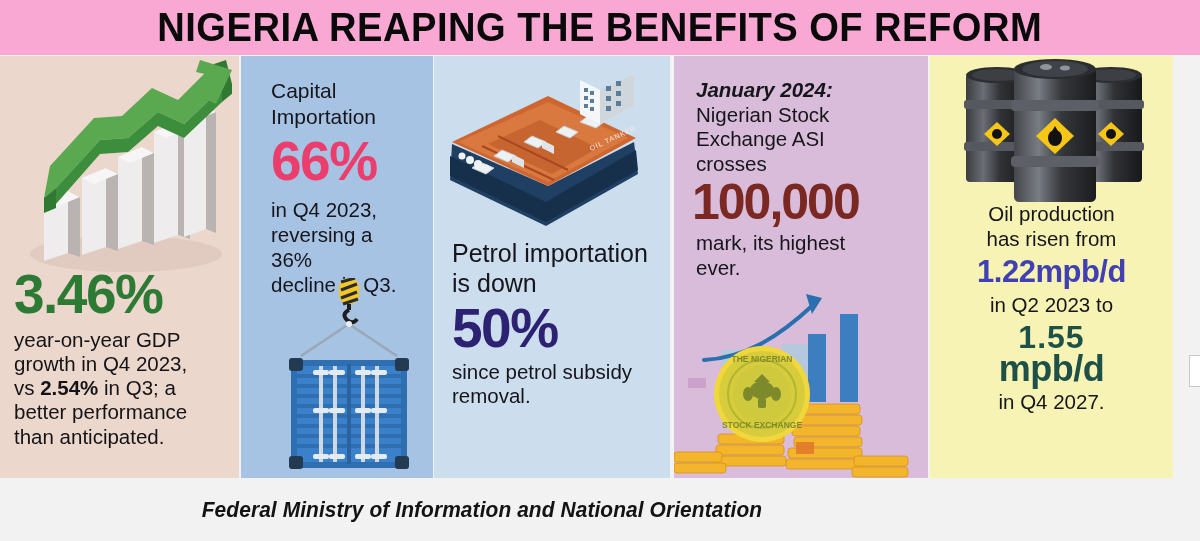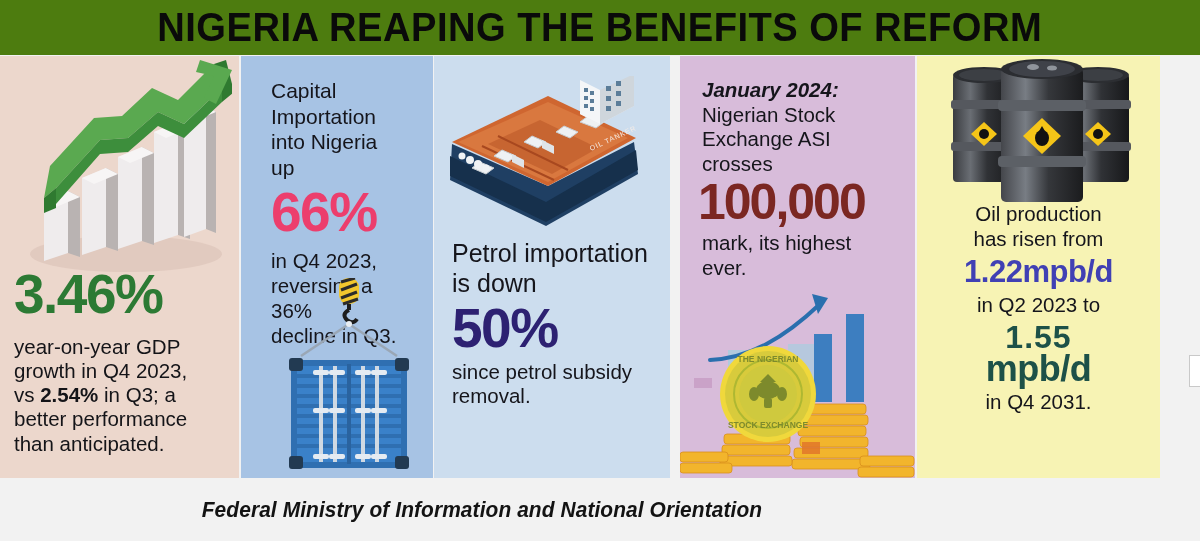--- a/index.html
+++ b/index.html
@@ -22,21 +22,21 @@
     height: 541px;
     background: #f2f2f2;
   }
 
   
   .header {
     position: absolute;
     left: 0; top: 0;
     width: 1200px;
     height: 55px;
-    background: #4d7c0f;
+    background: #f9a8d4;
     display: flex;
     align-items: center;
     justify-content: center;
   }
   .header-title {
     font-family: "Liberation Sans Narrow", "Liberation Sans", sans-serif;
     font-weight: 700;
     font-size: 41px;
     letter-spacing: 0.5px;
     color: #0a0a0a;
@@ -54,21 +54,21 @@
   }
   .panel {
     position: relative;
     height: 422px;
     overflow: hidden;
     box-sizing: border-box;
   }
   .p1 { width: 239px; background: #ecd7cc; }
   .p2 { width: 192px; background: #a7c3e4; margin-left: 2px; }
   .p3 { width: 236px; background: #ccddee; margin-left: 1px; }
-  .p4 { width: 235px; background: #d8bcda; margin-left: 10px; }
+  .p4 { width: 254px; background: #d8bcda; margin-left: 4px; }
   .p5 { width: 243px; background: #f7f3b4; margin-left: 2px; }
 
   .panel-text {
     position: absolute;
     box-sizing: border-box;
     width: 100%;
     padding: 0 16px;
     line-height: 1.14;
   }
   .big-stat {
@@ -79,21 +79,21 @@
   }
   .bold-inline { font-weight: 700; }
   .ital { font-style: italic; font-weight: 700; }
 
   
   .p1-art { position: absolute; left: 8px; top: 2px; width: 224px; height: 228px; }
   .p1-text { top: 212px; left: 0; padding: 0 14px; }
   .p1-stat {
     font-size: 55px;
     color: #2c7a34;
-    margin-bottom: 13px;
+    margin-bottom: 6px;
   }
   .p1-body { font-size: 20.5px; color: #141418; line-height: 1.18; }
 
   
   .p2-text { top: 22px; left: 0; padding: 0 30px; }
   .p2-lead { font-size: 21px; color: #15151b; line-height: 1.22; }
   .p2-stat {
     font-size: 55px;
     color: #ec3e6d;
     margin: 6px 0 8px 0;
@@ -238,21 +238,20 @@
           <div>better performance</div>
           <div>than anticipated.</div>
         </div>
       </div>
     </div>
 
     <div class="panel p2">
       <div class="panel-text p2-text">
         <div class="p2-lead">
           <div>Capital Importation</div>
-          <div>into Nigeria up</div>
         </div>
         <div class="big-stat p2-stat">66%</div>
         <div class="p2-body">
           <div>in Q4 2023,</div>
           <div>reversing a 36%</div>
           <div>decline in Q3.</div>
         </div>
       </div>
 
       <svg class="p2-art" viewBox="0 0 200 200">
@@ -510,21 +509,21 @@
 
       <div class="panel-text p5-text">
         <div class="p5-lead">
           <div>Oil production</div>
           <div>has risen from</div>
         </div>
         <div class="big-stat p5-stat1">1.22mpb/d</div>
         <div class="p5-mid">in Q2 2023 to</div>
         <div class="big-stat p5-stat2">1.55</div>
         <div class="big-stat p5-stat2-unit">mpb/d</div>
-        <div class="p5-tail">in Q4 2031.</div>
+        <div class="p5-tail">in Q4 2027.</div>
       </div>
     </div>
 
   </div>
 
   <div class="footer">
     <div class="footer-text">Federal Ministry of Information and National Orientation</div>
   </div>
 
   <div class="edge-tab"></div>

